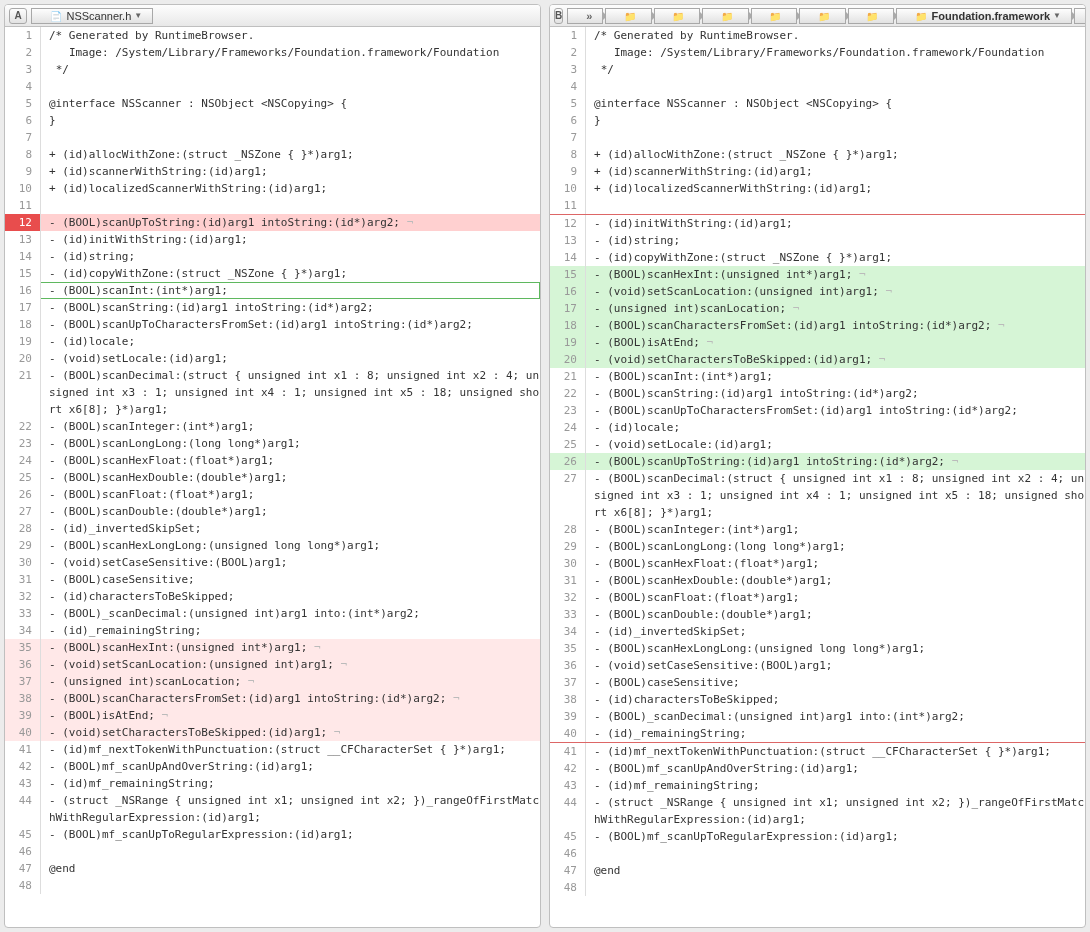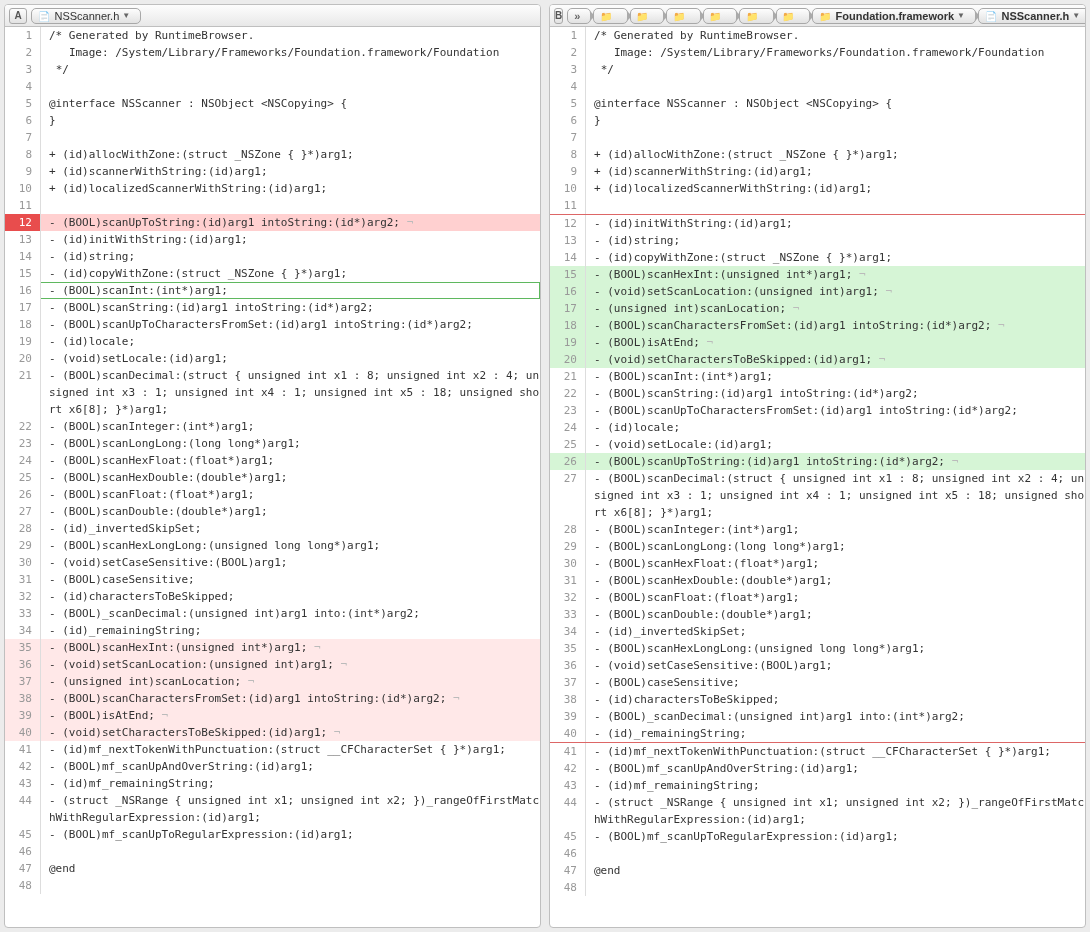--- a/index.html
+++ b/index.html
@@ -20,23 +20,23 @@
 }
 .badge {
   display: inline-flex; align-items: center; justify-content: center;
   width: 18px; height: 16px;
   background: linear-gradient(to bottom, #fdfdfd, #e2e2e2);
   border: 1px solid #a8a8a8; border-radius: 3px;
   font-size: 10px; font-weight: 600; color: #555;
 }
 .crumb {
   display: inline-flex; align-items: center; height: 16px;
-  padding: 0 10px 0 6px;
+  padding: 0 10px 0 18px;
   background: linear-gradient(to bottom, #fdfdfd, #e2e2e2);
-  border: 1px solid #a8a8a8; border-radius: 5px;
+  border: 1px solid #a8a8a8; border-radius: 0;
   font-size: 11px; color: #333;
   position: relative; cursor: pointer; justify-content: center;
 }
 .crumb .icon { margin-right: 4px; }
 .crumb .arrow-down { font-size: 8px; margin-left: 3px; color: #666; }
 .crumb.arrow-seg::after {
   content: ""; position: absolute; right: -5px; top: 2px;
   width: 0; height: 0;
   border-top: 5px solid transparent;
   border-bottom: 5px solid transparent;

